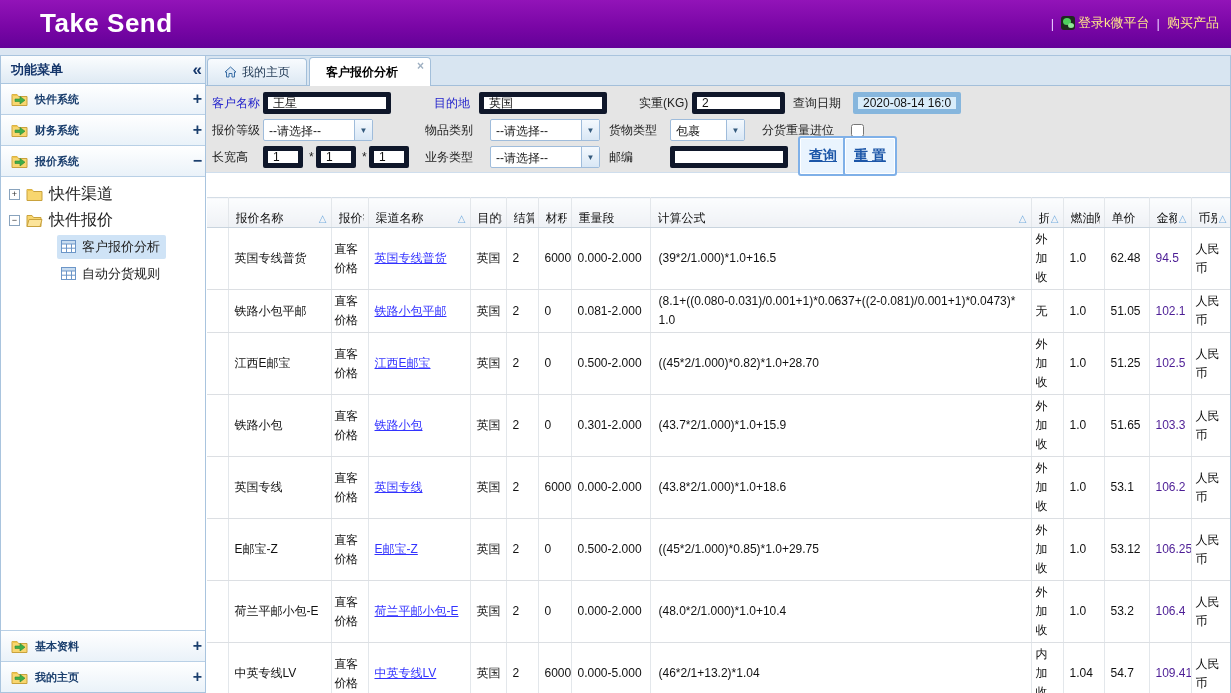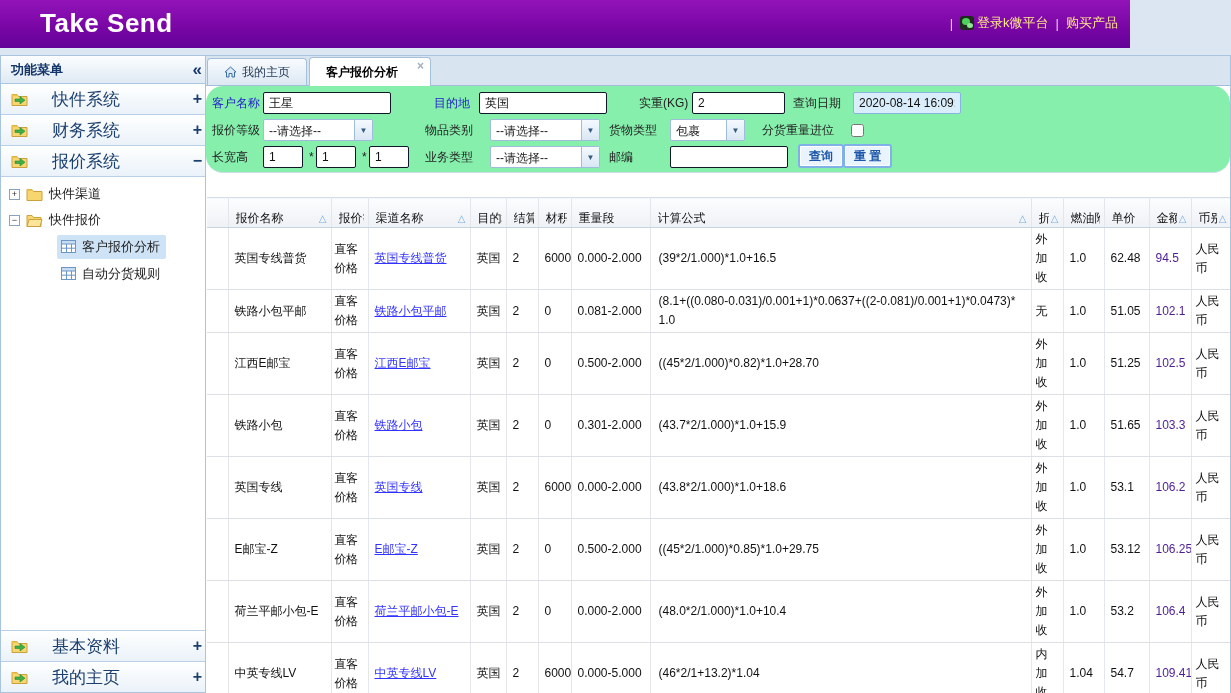--- a/index.html
+++ b/index.html
@@ -2,82 +2,82 @@
 <html><head>
 <meta charset="utf-8">
 <style>
   * { box-sizing: border-box; margin: 0; padding: 0; }
   html,body { width:1231px; height:693px; overflow:hidden; }
   body {
     font-family:"Liberation Sans","DejaVu Sans",sans-serif;
     font-size:12px; color:#222; background:#dbe6f2; position:relative;
   }
   
-  .topbar{position:absolute;left:0;top:0;width:1130px;height:48px;
+  .topbar{position:absolute;left:0;top:0;width:1231px;height:48px;
     background:linear-gradient(#9214b8,#7a06a6 55%,#630198);}
   .brand{position:absolute;left:40px;top:8px;font-size:26px;font-weight:bold;color:#fff;letter-spacing:.5px;}
   .toplinks{position:absolute;right:12px;top:14px;color:#e8c9ff;font-size:13px;display:flex;align-items:center;gap:7px;}
   .toplink{color:#ffe98a;cursor:pointer;display:flex;align-items:center;gap:3px;}
   .wechat-icon{width:14px;height:14px;border-radius:3px;background:#1f2a1f;position:relative;display:inline-block;}
   .wechat-icon::before{content:"";position:absolute;left:2px;top:2px;width:8px;height:7px;border-radius:50%;background:#4fcf5e;}
   .wechat-icon::after{content:"";position:absolute;right:1px;bottom:2px;width:6px;height:5px;border-radius:50%;background:#8fe796;}
   
   .main{position:absolute;left:0;top:55px;right:0;bottom:0;}
   
   .sidebar{position:absolute;left:0;top:0;width:213px;bottom:0;background:#fff;
     border:1px solid #a9c4de;display:flex;flex-direction:column;}
   .sb-header{height:28px;flex:0 0 28px;background:linear-gradient(#fbfdfe,#dfeaf4);
     border-bottom:1px solid #aac6e0;display:flex;align-items:center;padding:0 10px;
     font-weight:bold;color:#15366b;font-size:13px;}
   .sb-header .grow{flex:1;}
   .collapse-btn{font-size:17px;color:#15366b;font-weight:bold;cursor:pointer;line-height:1;}
   .sb-row{height:31px;flex:0 0 31px;background:linear-gradient(#ffffff,#eaf2f9);
     border-bottom:1px solid #b9d0e6;display:flex;align-items:center;padding:0 10px;cursor:pointer;}
-  .sb-row .lbl{flex:1;font-weight:normal;color:#1b3f6e;font-size:17px;margin-left:24px;}
+  .sb-row .lbl{flex:1;font-weight:bold;color:#1b3f6e;font-size:11px;margin-left:7px;}
   .sb-row .tgl{font-weight:bold;color:#1b3f6e;font-size:16px;line-height:1;}
   .sb-bottom .sb-row{border-top:1px solid #b9d0e6;border-bottom:none;}
   .folder-icon{width:17px;height:14px;display:inline-block;flex:0 0 17px;}
   .sb-tree{flex:1;background:#fff;overflow:hidden;padding-top:4px;}
   .tree-node{height:26px;display:flex;align-items:center;padding-left:8px;cursor:pointer;}
   .expander{width:11px;height:11px;border:1px solid #89a3bd;background:#fff;color:#333;
     font-size:9px;line-height:9px;text-align:center;margin-right:6px;flex:0 0 11px;}
-  .tree-node .lbl{margin-left:6px;font-size:13px;color:#222;}
+  .tree-node .lbl{margin-left:6px;font-size:16px;color:#222;}
   .tree-leaf{height:27px;display:flex;align-items:center;padding-left:56px;cursor:pointer;}
   .leaf-inner{display:flex;align-items:center;padding:3px 6px 3px 4px;border-radius:2px;}
   .tree-leaf.selected .leaf-inner{background:#cfe3f6;}
   .tree-leaf .lbl{margin-left:6px;font-size:13px;color:#222;}
   .grid-icon{width:15px;height:13px;display:inline-block;flex:0 0 15px;}
   
   .content{position:absolute;left:205px;top:0;right:0;bottom:0;background:#fff;border:1px solid #a9c4de;border-bottom:none;}
   
   .tabbar{position:absolute;left:0;top:0;right:0;height:30px;background:#d8e5f1;
     border-bottom:1px solid #a3bfda;display:flex;align-items:flex-end;padding-left:1px;}
   .tab{height:27px;display:flex;align-items:center;padding:0 16px;margin-right:2px;
     border:1px solid #a3bfda;border-bottom:none;border-radius:4px 4px 0 0;
     background:linear-gradient(#f8fbfe,#dce8f3);color:#223a55;cursor:pointer;position:relative;}
   .tab .home-icon{margin-right:5px;display:inline-flex;}
   .tab.active{background:#fff;height:29px;margin-bottom:-1px;font-weight:bold;color:#000;padding-right:30px;min-width:122px;}
   .tab-close{position:absolute;right:6px;top:2px;font-size:12px;color:#9fb0c2;font-weight:bold;cursor:pointer;line-height:1;}
   
-  .formpanel{position:absolute;left:0;top:30px;right:0;height:87px;background:#86efac;
-    border-bottom:1px solid #cfdeed;border-radius:17px;}
+  .formpanel{position:absolute;left:0;top:30px;right:0;height:87px;background:#e5e5e5;
+    border-bottom:1px solid #cfdeed;}
   .f-item{position:absolute;height:22px;display:flex;align-items:center;}
   .f-label{font-size:12px;color:#222;white-space:nowrap;}
   .f-label.blue{color:#2222cc;}
-  .f-input{height:22px;border:1px solid #0f172a;border-radius:2px;background:#fff;
+  .f-input{height:22px;border:5px solid #0f172a;border-radius:2px;background:#fff;
     padding:0 5px;font-size:12px;font-family:inherit;color:#111;width:100%;}
   .f-input.date{background:#d9edfa;border-color:#86b6dd;}
   .combo{height:22px;border:1px solid #9fbcdb;border-radius:2px;background:#fff;display:flex;cursor:pointer;width:100%;}
   .combo-text{flex:1;padding:3px 5px;white-space:nowrap;overflow:hidden;}
   .combo-btn{flex:0 0 18px;border-left:1px solid #9fbcdb;background:linear-gradient(#f4f9fe,#d9e7f5);
     display:flex;align-items:center;justify-content:center;font-size:8px;color:#345a7d;}
   .star{margin:0 4px;color:#222;}
   .f-check{width:13px;height:13px;cursor:pointer;}
-  .btn{height:24px;padding:0 9px;background:#eaf4fe;border:2px solid #7fb0e8;border-radius:3px;
-    color:#1c56a8;font-weight:bold;font-size:12px;font-family:inherit;cursor:pointer;box-shadow:0 0 0 1px #fff inset;}
+  .btn{height:40px;padding:0 9px;background:#eaf4fe;border:2px solid #7fb0e8;border-radius:3px;
+    color:#1c56a8;font-weight:bold;font-size:14px;font-family:inherit;cursor:pointer;box-shadow:0 0 0 1px #fff inset;text-decoration:underline;}
   
   .tablewrap{position:absolute;left:0;top:141px;right:0;bottom:0;overflow:hidden;background:#fff;}
   table{border-collapse:collapse;table-layout:fixed;width:1024px;margin-left:1px;}
   th,td{border-right:1px solid #e3e7eb;border-bottom:1px solid #dcdfe3;font-weight:normal;
     text-align:left;vertical-align:middle;overflow:hidden;}
   thead th{height:26px;background:linear-gradient(#fcfdfe,#eef1f5);border-top:1px solid #d4dde6;
     border-bottom:1px solid #c9d4de;padding:0;cursor:pointer;}
   .th-inner{display:flex;align-items:center;padding:0 4px 0 7px;margin-top:12px;}
   .th-label{white-space:nowrap;overflow:hidden;flex:1 1 auto;color:#111;}
   .sort-icon{flex:0 0 auto;color:#7ab0e0;font-size:10px;margin-left:2px;}

